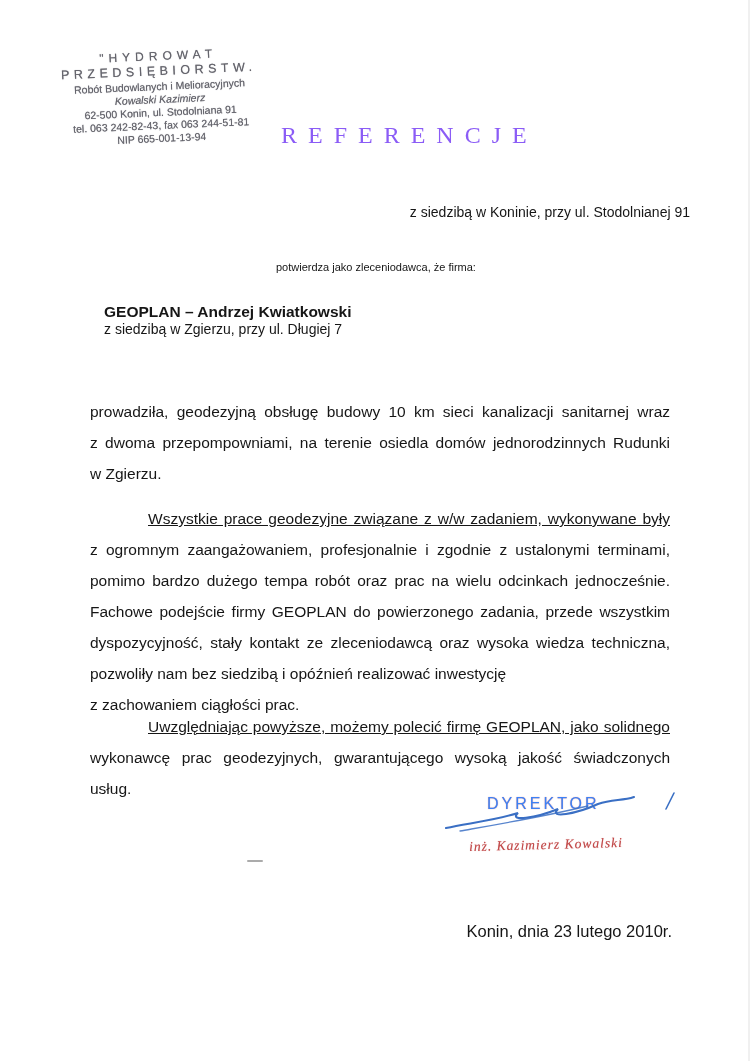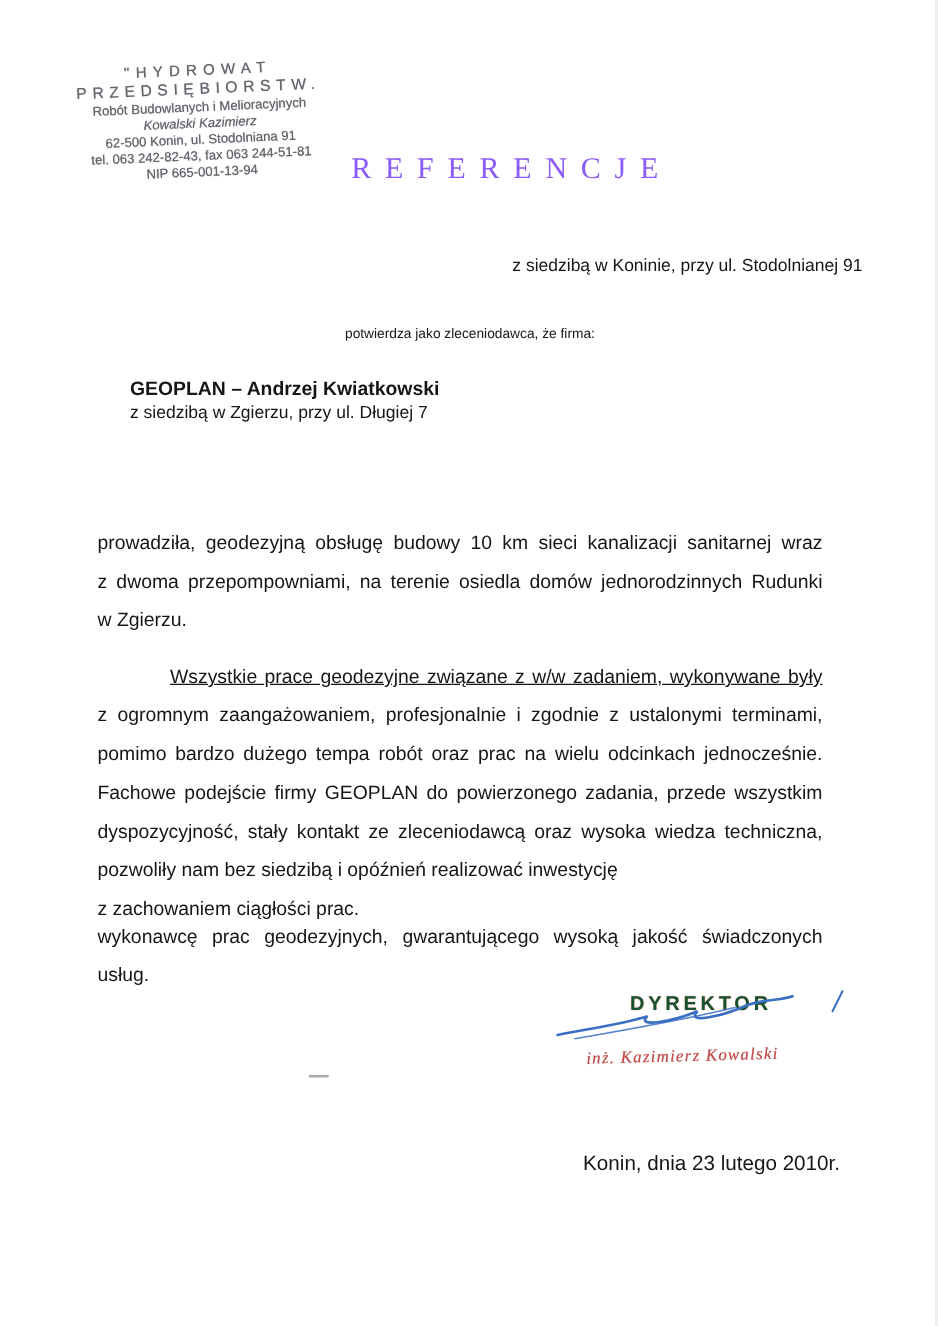--- a/index.html
+++ b/index.html
@@ -54,36 +54,35 @@
   .header .company-address { font-size: 14px; margin-top: 18px; }
 
   .confirm-line { position: absolute; top: 261px; left: 276px; font-size: 11px; }
 
   
   .recipient { position: absolute; top: 303px; left: 104px; }
   .recipient .name { font-weight: 700; font-size: 15.5px; }
   .recipient .address { font-size: 14px; margin-top: 0; }
 
   
-  .para { position: absolute; left: 78px; width: 580px; margin-top: 23px; }
+  .para { position: absolute; left: 90px; width: 580px; }
   .para-1 { top: 396px; }
   .para-2 { top: 503px; }
   .para-3 { top: 711px; }
   .line { font-size: 15.5px; line-height: 31px; color: #161616; }
   .line.full { text-align: justify; text-align-last: justify; }
   .line.end  { text-align: left; }
   .line.indent { padding-left: 58px; text-decoration: underline; }
 
   
   .signature { position: absolute; left: 438px; top: 788px; width: 280px; height: 80px; }
   .dyrektor {
     position: absolute; left: 49px; top: 7px;
-    color: #14532d; font-weight: 700; font-size: 16px; letter-spacing: 3px;
+    color: #3b82f6; font-weight: 400; font-size: 16px; letter-spacing: 3px;
     text-shadow: 0 0 1px rgba(207,63,63,0.65);
-    margin-left: 17px;
   }
   .sig-svg { position: absolute; left: 0; top: 0; }
   .sig-name {
     position: absolute; left: 31px; top: 49px;
     color: #c24a4a; font-style: italic; font-size: 13.5px; letter-spacing: 1px;
     font-family: "Liberation Serif", serif;
     transform: rotate(-1.5deg);
     text-shadow: 0 0 0.8px rgba(194,74,74,0.6);
   }
 
@@ -135,20 +134,21 @@
     <div class="line full indent">Wszystkie prace geodezyjne związane z w/w zadaniem, wykonywane były</div>
     <div class="line full">z ogromnym zaangażowaniem, profesjonalnie i zgodnie z ustalonymi terminami,</div>
     <div class="line full">pomimo bardzo dużego tempa robót oraz prac na wielu odcinkach jednocześnie.</div>
     <div class="line full">Fachowe podejście firmy GEOPLAN do powierzonego zadania, przede wszystkim</div>
     <div class="line full">dyspozycyjność, stały kontakt ze zleceniodawcą oraz wysoka wiedza  techniczna,</div>
     <div class="line end">pozwoliły nam bez siedzibą i opóźnień realizować inwestycję</div>
     <div class="line end">z zachowaniem ciągłości prac.</div>
   </div>
 
   <div class="para para-3">
+    <div class="line full indent">Uwzględniając powyższe, możemy polecić firmę GEOPLAN, jako solidnego</div>
     <div class="line full">wykonawcę prac geodezyjnych, gwarantującego wysoką jakość świadczonych</div>
     <div class="line end">usług.</div>
   </div>
 
   <div class="signature">
     <div class="dyrektor">DYREKTOR</div>
     <svg class="sig-svg" width="260" height="80" viewBox="0 0 260 80">
       <path d="M8 40 C 32 35, 58 32, 80 25 C 70 34, 98 30, 120 21 C 110 31, 138 26, 160 16 C 174 11, 184 13, 196 9" fill="none" stroke="#3a6fc4" stroke-width="2.1" stroke-linecap="round"></path>
       <path d="M22 43 C 62 36, 104 29, 150 18" fill="none" stroke="#3a6fc4" stroke-width="1.3" stroke-linecap="round" opacity="0.85"></path>
       <path d="M228 21 L 236 5" fill="none" stroke="#3a6fc4" stroke-width="1.6" stroke-linecap="round"></path>

